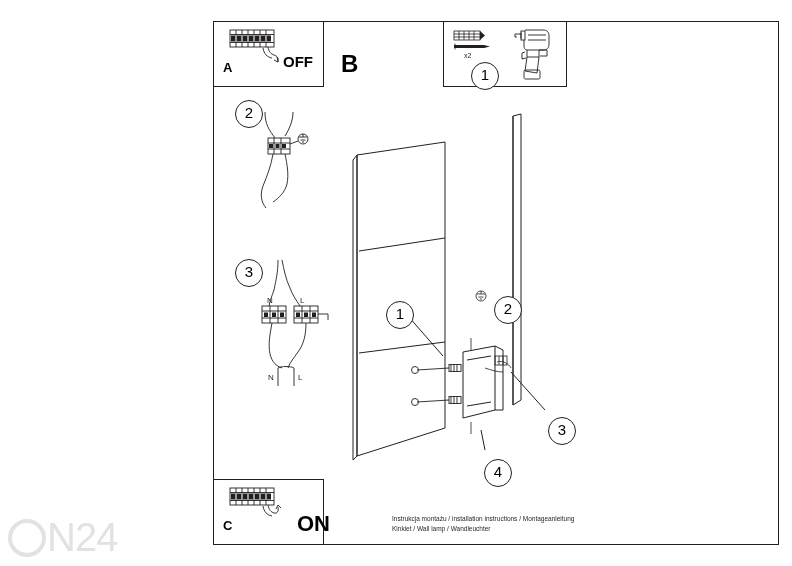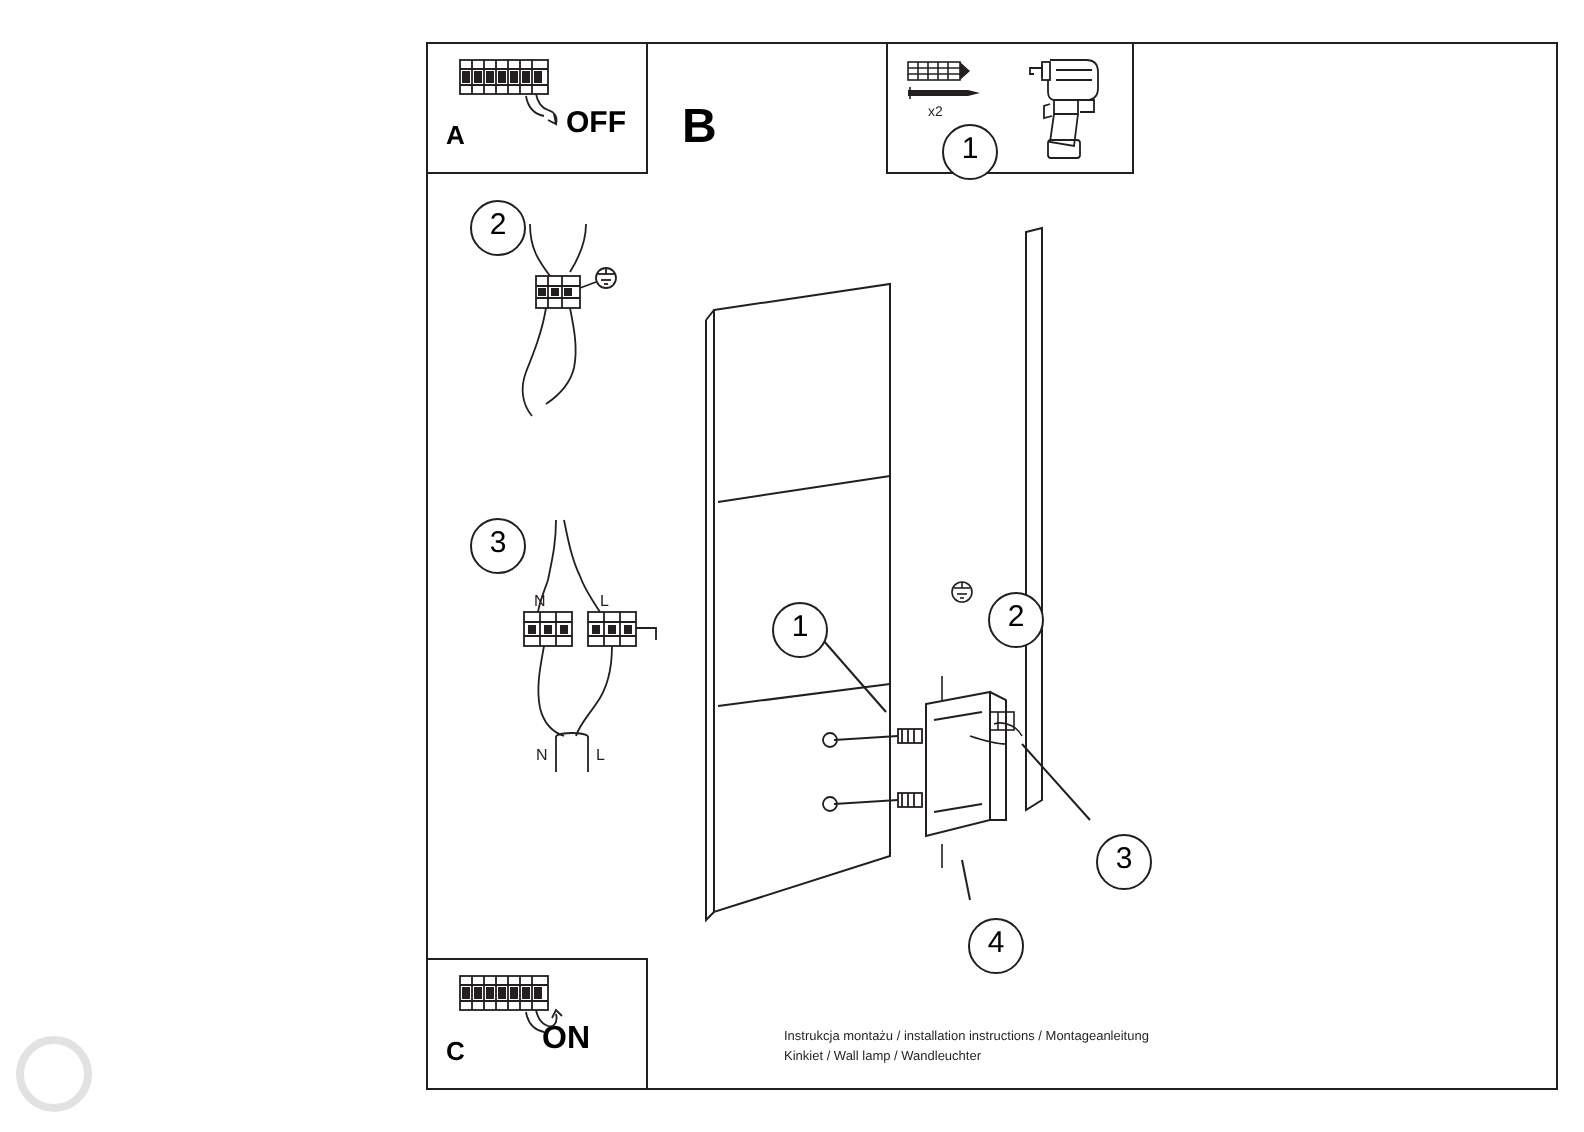--- a/index.html
+++ b/index.html
@@ -66,21 +66,21 @@
   
   .letter {
     font-size: 13px;
     font-weight: 700;
     font-family: "Liberation Sans", sans-serif;
   }
   #label-a { left: 223px; top: 60px; }
   #label-c { left: 223px; top: 518px; }
   #label-b { left: 341px; top: 50px; font-size: 24px; font-weight: 700; }
   #label-off { left: 283px; top: 53px; font-size: 15px; font-weight: 700; }
-  #label-on  { left: 271px; top: 511px; font-size: 16px; font-weight: 700; }
+  #label-on  { left: 297px; top: 511px; font-size: 22px; font-weight: 700; }
 
   
   .circnum {
     border: 1px solid #231f20;
     border-radius: 50%;
     width: 26px; height: 26px;
     line-height: 24px;
     text-align: center;
     font-size: 15px;
     font-family: "Liberation Sans", sans-serif;
@@ -111,21 +111,21 @@
     font-weight: 400;
   }
   svg { display: block; overflow: visible; }
 </style>
 </head>
 <body>
 
 <div id="sheet">
 
   <div id="watermark" class="abs">
-    <span class="ring"></span>
+    <span class="ring"></span><span>N24</span>
   </div>
 
   <div id="frame" class="abs"></div>
 
   <div id="box-a" class="abs box"></div>
   <div id="label-a" class="abs letter">A</div>
   <div id="label-off" class="abs letter">OFF</div>
   <div class="abs" style="left:228px;top:26px;">
     <svg width="56" height="42" viewBox="0 0 56 42">
       <g fill="none" stroke="#231f20" stroke-width="0.9">

